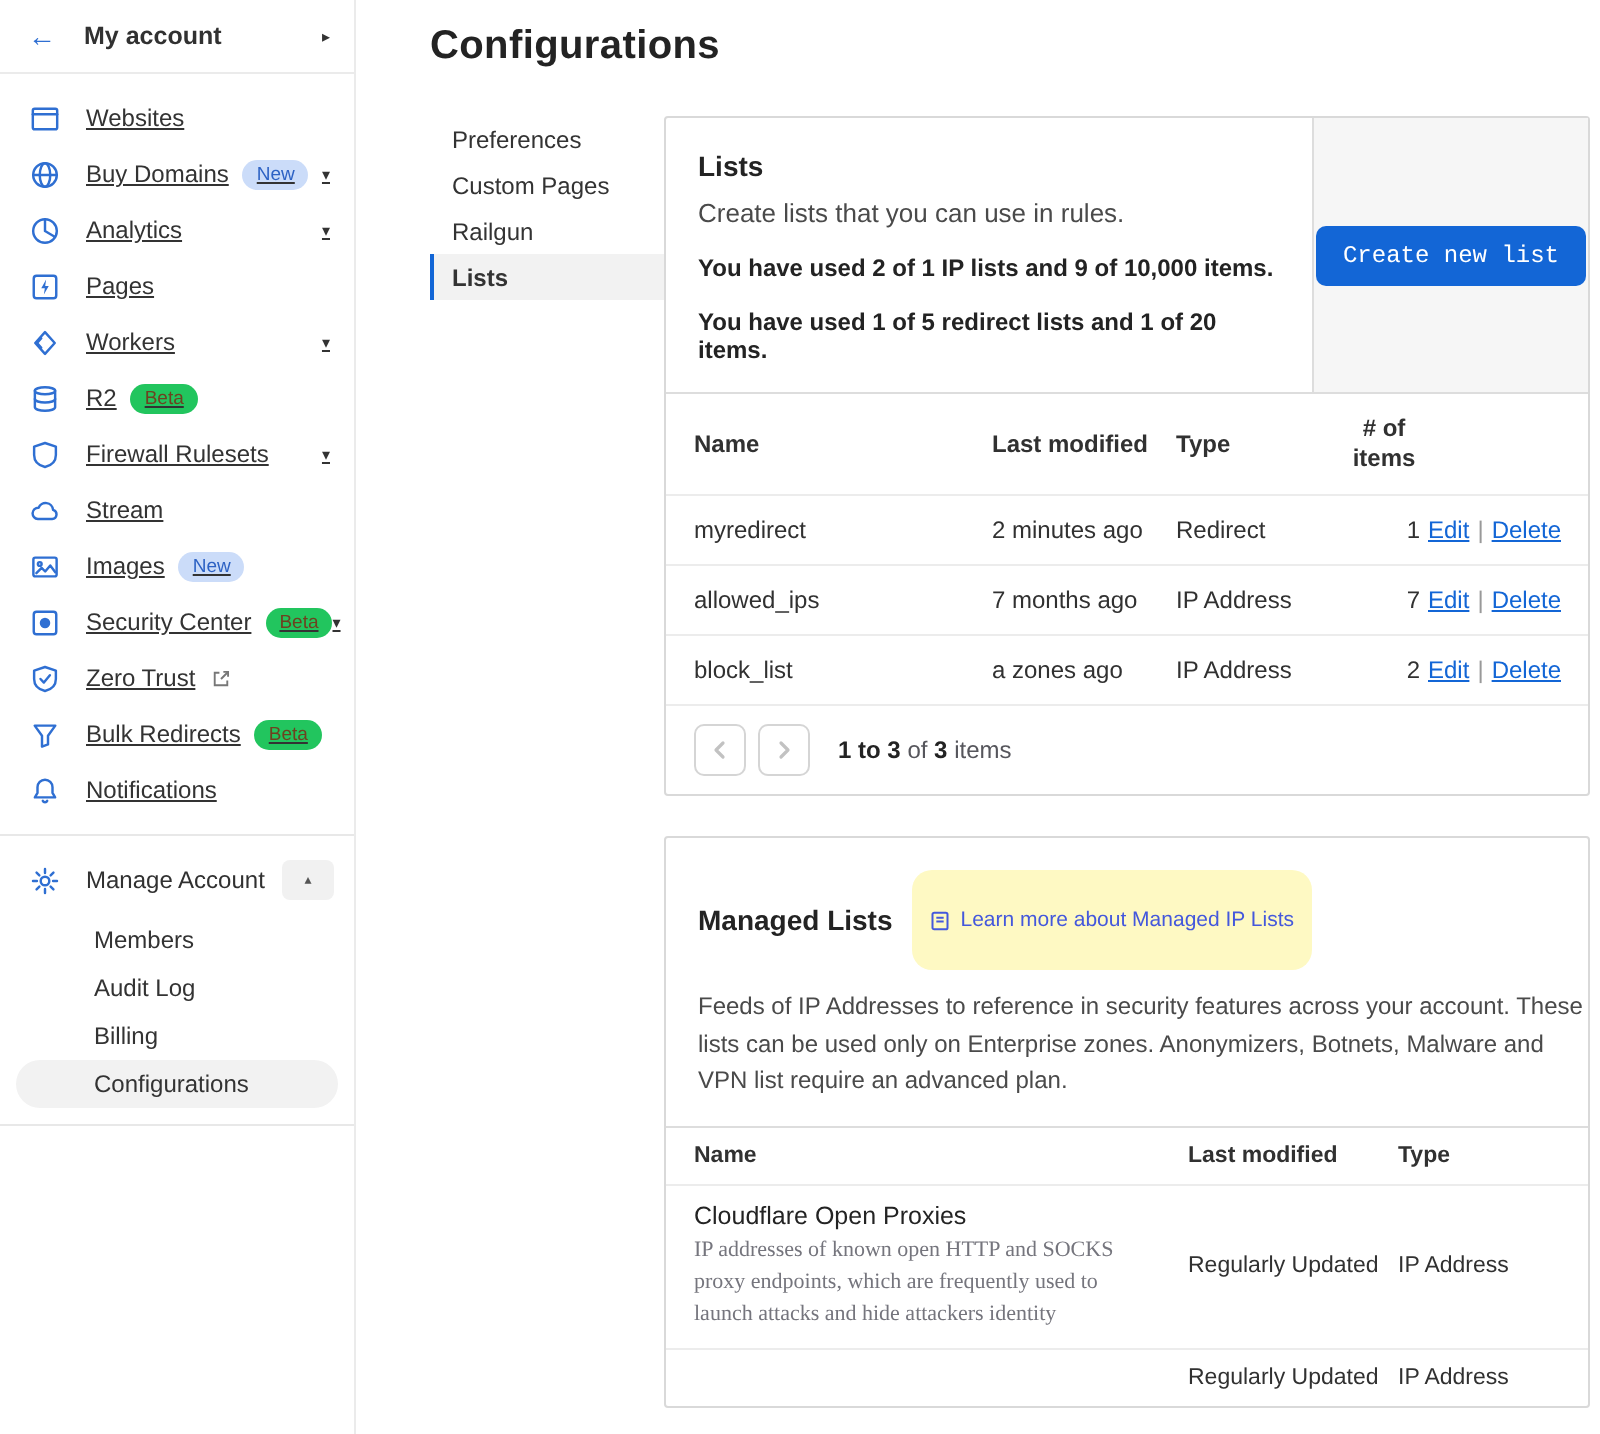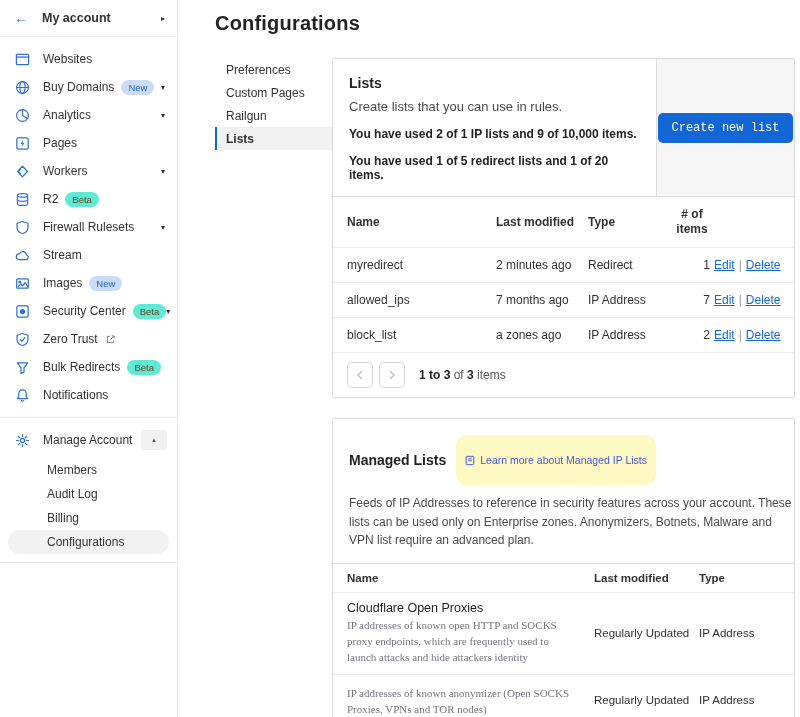--- a/index.html
+++ b/index.html
@@ -5,26 +5,26 @@
   * { margin:0; padding:0; box-sizing:border-box; }
   html,body { width:800px; height:717px; background:#fff; font-family:"Liberation Sans", sans-serif; color:#313131; overflow:hidden; }
 
   
   .sidebar { position:absolute; left:0; top:0; width:178px; height:717px; background:#fff; border-right:1px solid #ebebeb; }
   .sb-header { height:37px; display:flex; align-items:center; padding:0 12px 0 14px; border-bottom:1px solid #ebebeb; }
   .sb-back { color:#2f6fd2; font-size:14px; margin-right:14px; cursor:pointer; }
   .sb-title { font-size:12.5px; font-weight:bold; flex:1; }
   .sb-expand { font-size:8px; color:#333; }
   .sb-nav { padding:8px 0 0 0; }
-  .sb-item { height:28px; display:flex; align-items:center; padding:0 12px 0 15px; font-size:12px; color:#333; cursor:pointer; }
+  .sb-item { height:28px; display:flex; align-items:center; padding:0 12px 0 15px; font-size:12px; color:#333; cursor:pointer;text-decoration:underline; }
   .sb-item .ic { width:15px; height:15px; margin-right:13px; flex:0 0 15px; display:flex; align-items:center; justify-content:center; }
   .sb-item .lbl { white-space:nowrap; }
   .badge { font-size:9.5px; border-radius:8px; padding:2px 7px; margin-left:7px; }
   .badge.new { background:#cbdcf9; color:#2d62c4; }
-  .badge.beta { background:#5eead4; color:#6d4220; }
+  .badge.beta { background:#22c55e; color:#6d4220; }
   .caret { margin-left:auto; font-size:8px; color:#333; }
   .ext-ic { margin-left:7px; display:flex; }
   .sb-divider { height:1px; background:#e8e8e8; margin:8px 0; }
   .sb-account-row { height:28px; display:flex; align-items:center; padding:0 10px 0 15px; font-size:12px; cursor:pointer; }
   .collapse-btn { margin-left:auto; width:26px; height:20px; background:#f1f1f1; border-radius:4px; display:flex; align-items:center; justify-content:center; font-size:7px; color:#555; cursor:pointer; }
   .sb-sub { padding:4px 8px 0 8px; }
   .sb-sub-item { height:24px; display:flex; align-items:center; padding:0 0 0 39px; font-size:12px; color:#333; border-radius:12px; cursor:pointer; }
   .sb-sub-item.selected { background:#f2f2f2; }
   svg.icn { stroke:#2f6fd2; fill:none; stroke-width:1.3; stroke-linecap:round; stroke-linejoin:round; }
   svg.icn .fill { fill:#2f6fd2; stroke:none; }
@@ -374,21 +374,20 @@
             <div class="cell name">
                 <div class="row-name">Cloudflare Open Proxies</div>
                 <div class="row-desc">IP addresses of known open HTTP and SOCKS proxy endpoints, which are frequently used to launch attacks and hide attackers identity</div>
               </div>
             <div class="cell">Regularly Updated</div>
             <div class="cell">IP Address</div>
           </div>
 
           <div class="trow">
             <div class="cell name">
-                <div class="row-desc">IP addresses of known anonymizer (Open SOCKS Proxies, VPNs and TOR nodes)</div>
               </div>
             <div class="cell">Regularly Updated</div>
             <div class="cell">IP Address</div>
           </div>
 
         </div>
       </div>
     </div>
   </div>
 </div>

